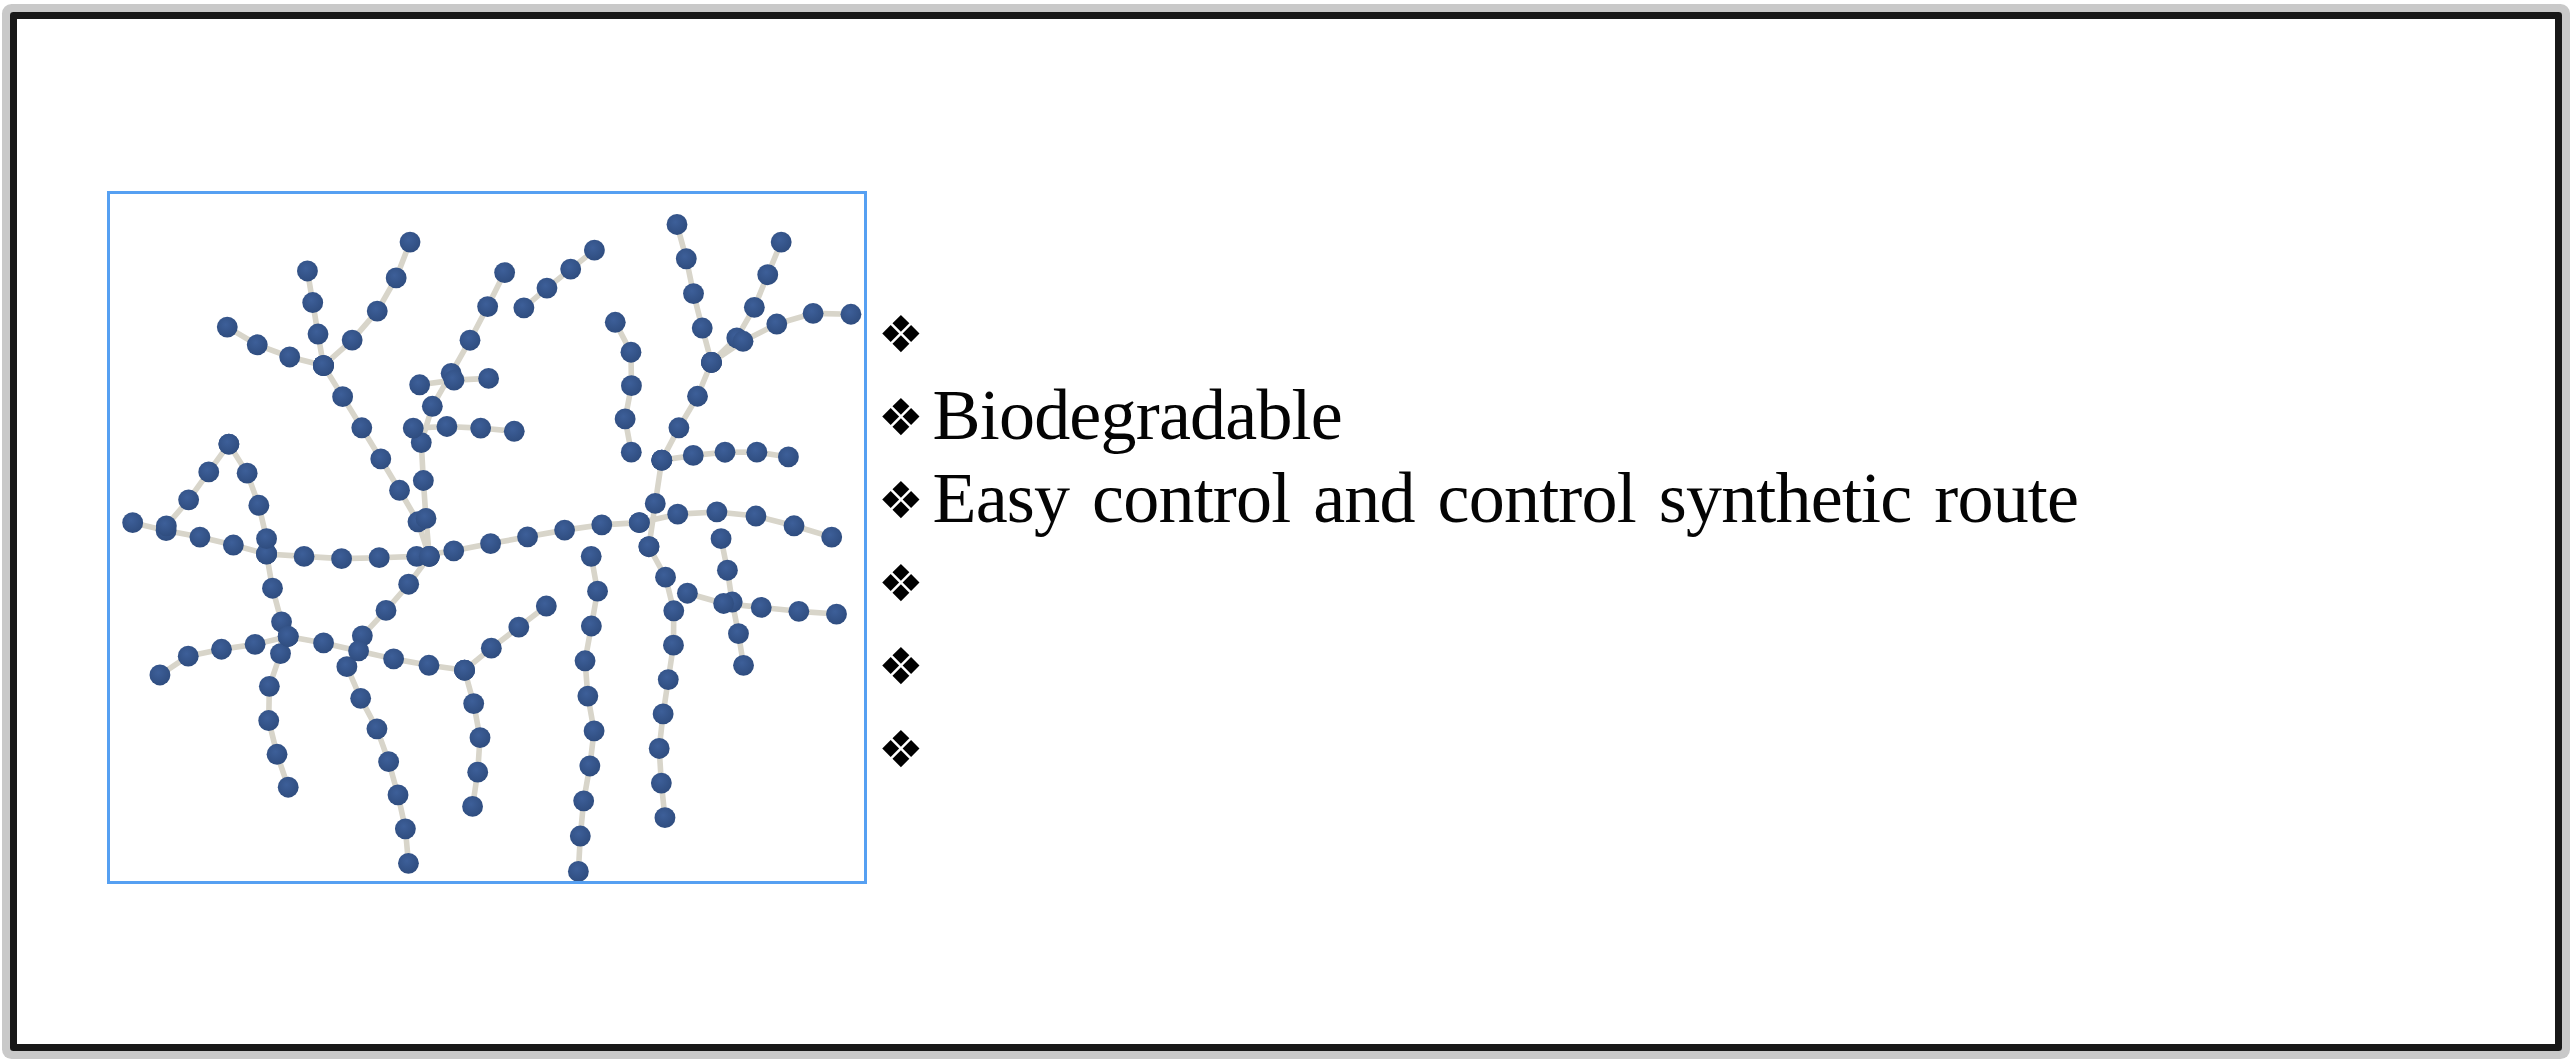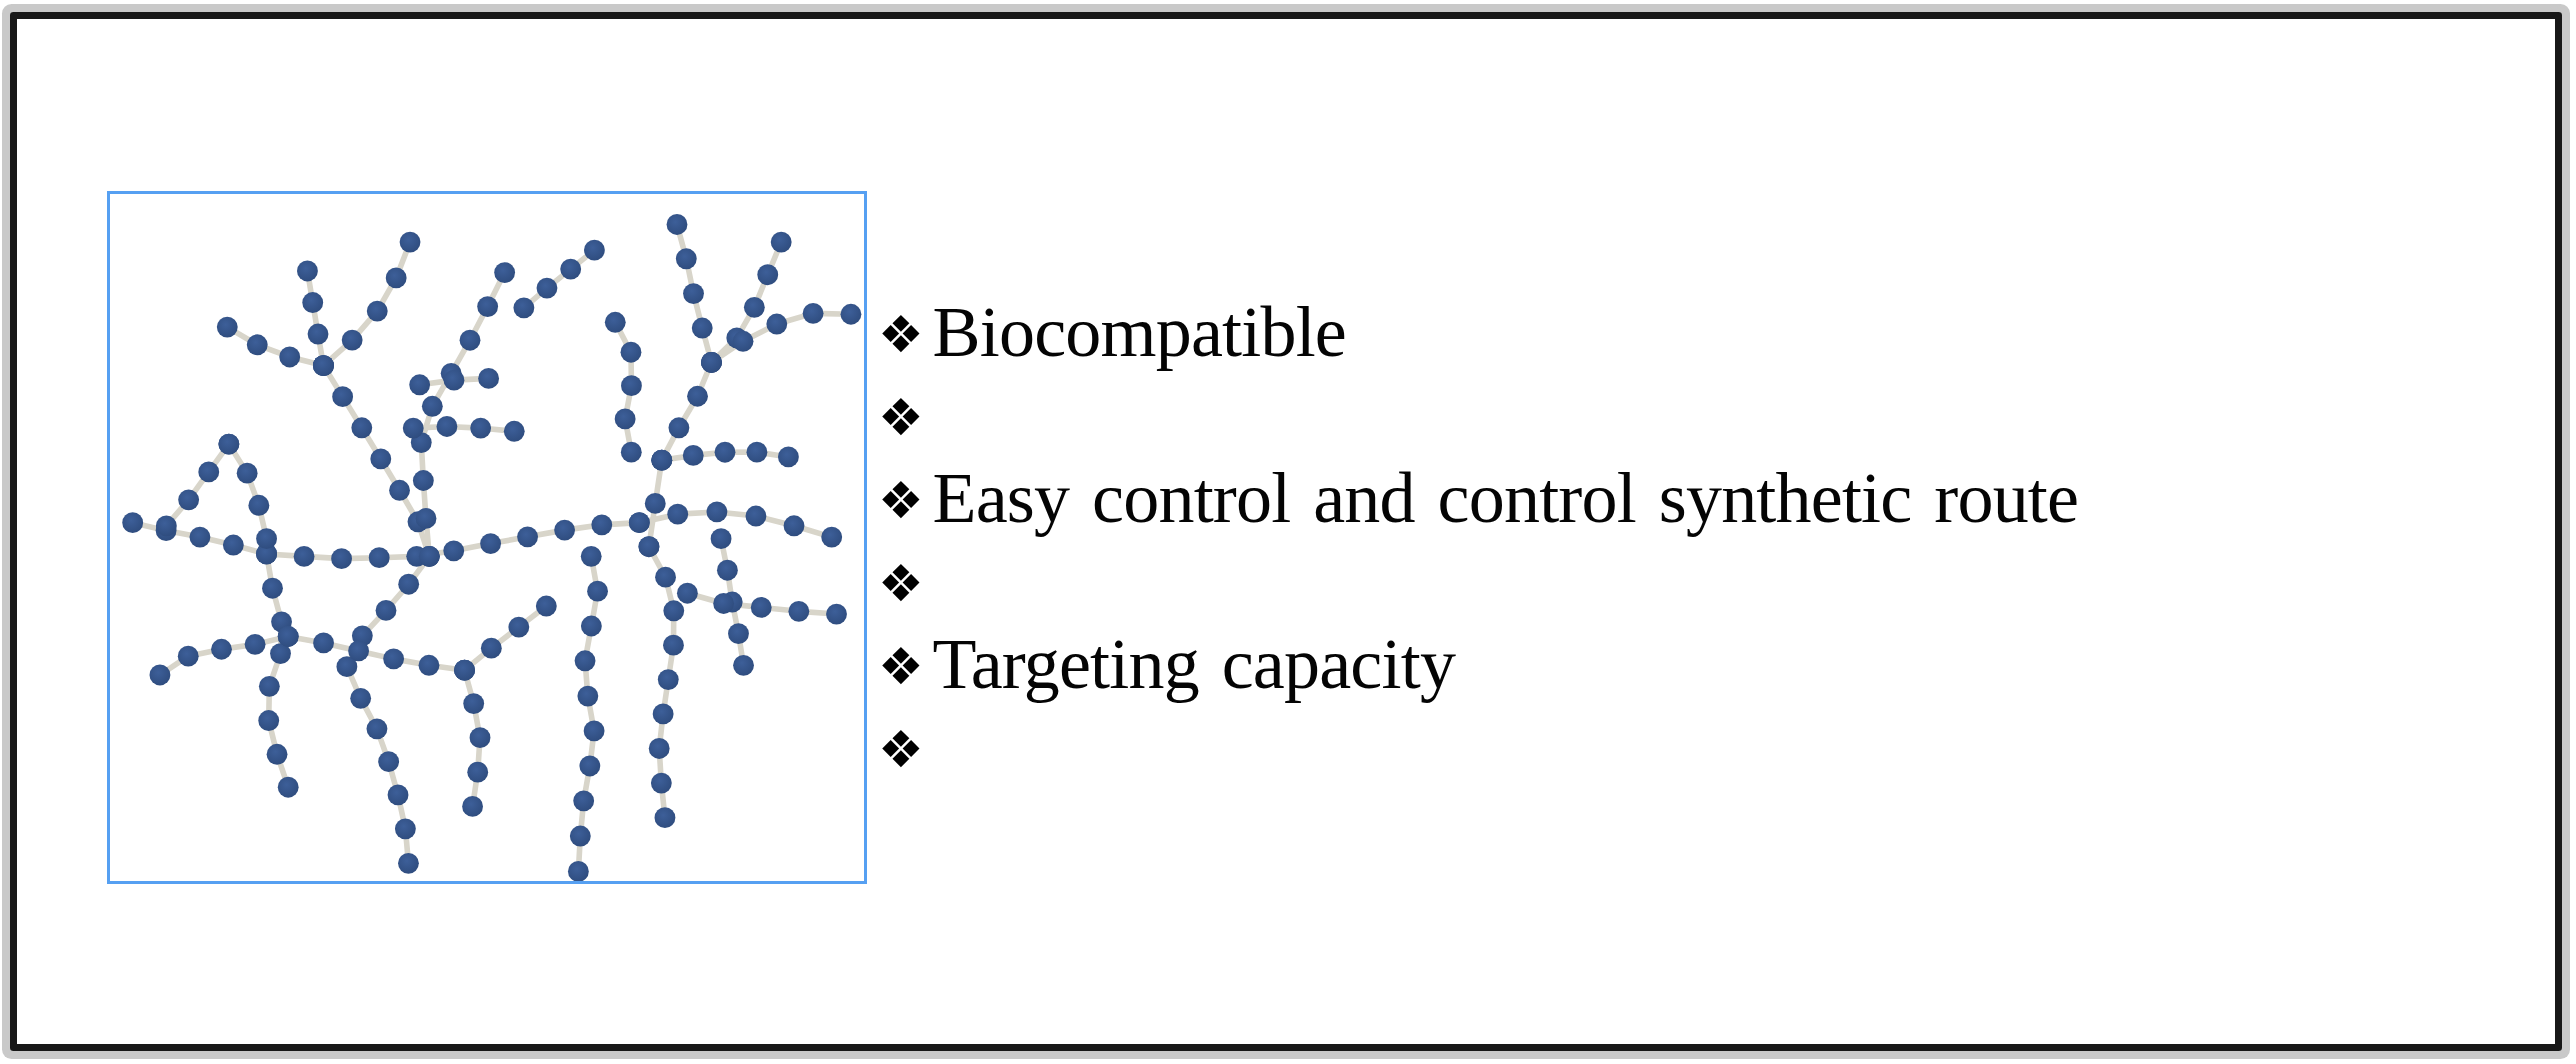--- a/index.html
+++ b/index.html
@@ -395,35 +395,34 @@
         <circle cx="148.0" cy="312.0" r="13" fill="url(#dotGrad)"></circle>
         <circle cx="170.8" cy="348.2" r="13" fill="url(#dotGrad)"></circle>
         <circle cx="185.4" cy="388.3" r="13" fill="url(#dotGrad)"></circle>
         <circle cx="195.0" cy="430.0" r="13" fill="url(#dotGrad)"></circle>
       </svg>
   </div>
 
   <ul class="features">
     <li class="feature-item">
       <span class="bullet">❖</span>
-      <span>Biocompatible</span>
-    </li>
-    <li class="feature-item">
-      <span class="bullet">❖</span>
+    </li>
+    <li class="feature-item">
+      <span class="bullet">❖</span>
+      <span>Biodegradable</span>
     </li>
     <li class="feature-item">
       <span class="bullet">❖</span>
       <span>Easy control and control synthetic route</span>
     </li>
     <li class="feature-item">
       <span class="bullet">❖</span>
     </li>
     <li class="feature-item">
       <span class="bullet">❖</span>
-      <span>Targeting capacity</span>
     </li>
     <li class="feature-item">
       <span class="bullet">❖</span>
     </li>
   </ul>
 
 </div>
 
 
 </body></html>

